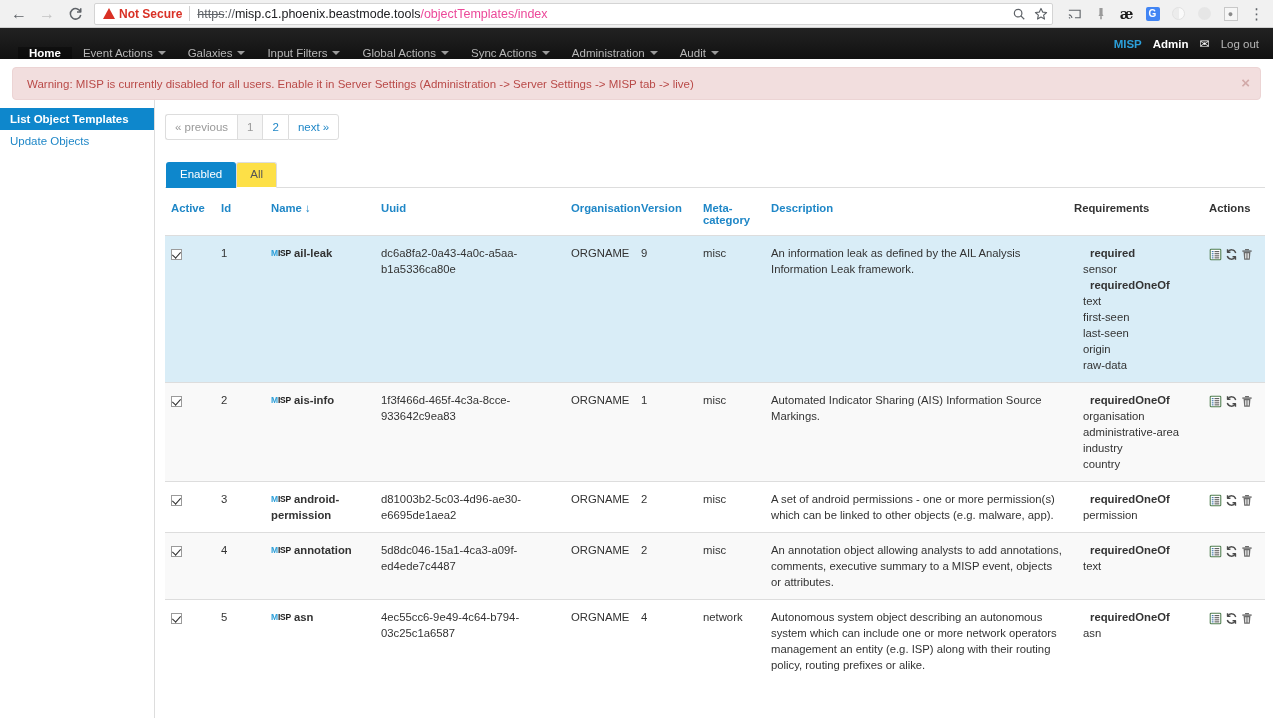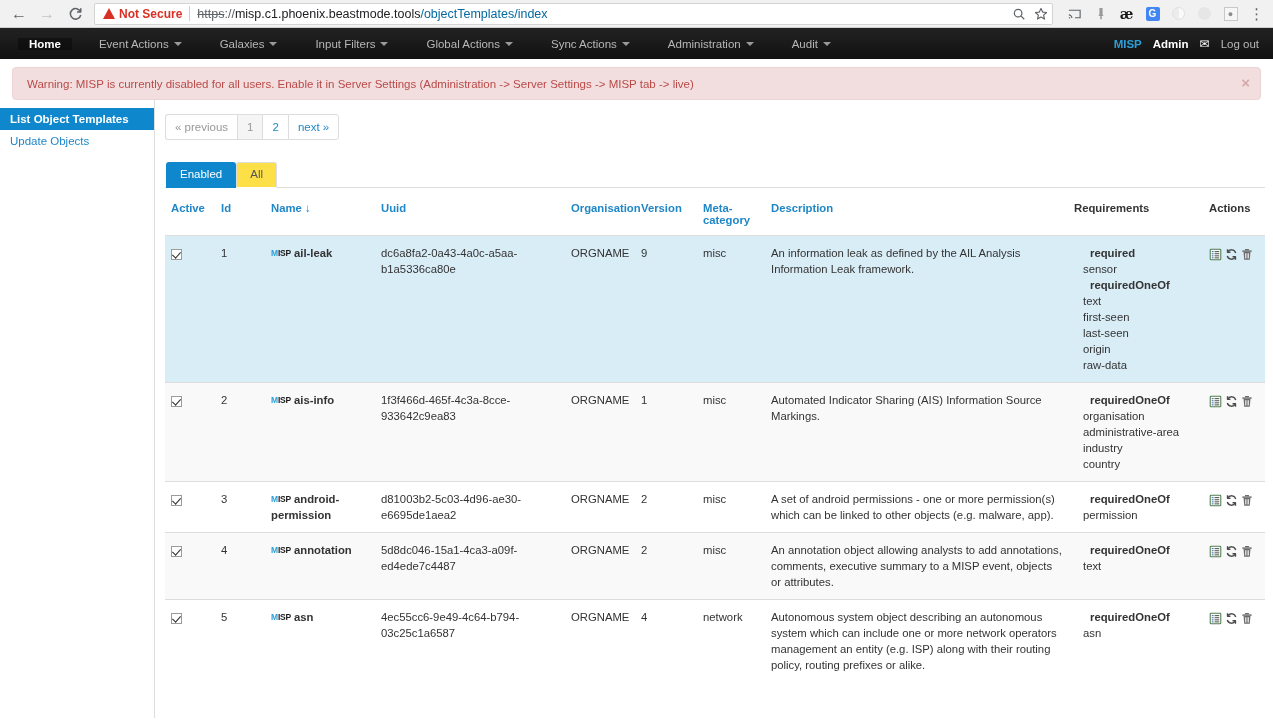--- a/index.html
+++ b/index.html
@@ -62,21 +62,21 @@
   }
   .omni-divider {
     width: 1px; height: 15px;
     background: #d0d0d0;
     margin-right: 7px;
     flex: 0 0 auto;
   }
   .url-text { white-space: nowrap; color: #202124; font-size: 12.5px; }
   .url-scheme { color: #5f6368; text-decoration: line-through; margin-top: 40px; }
   .url-sep { color: #5f6368; }
-  .url-path { color: #0369a1; }
+  .url-path { color: #ec4899; }
   .omni-right {
     margin-left: auto;
     display: flex; align-items: center; gap: 8px;
     padding-left: 8px;
     flex: 0 0 auto;
   }
   .omni-icon { color: #5f6368; font-size: 14px; line-height: 1; }
   .tool-icons {
     display: flex; align-items: center; gap: 9px;
     padding-left: 5px; padding-right: 2px;
@@ -114,21 +114,21 @@
   
   .navbar {
     height: 31px;
     background: #1b1b1b;
     background: linear-gradient(#222222, #111111);
     display: flex;
     align-items: stretch;
     color: #cfcfcf;
     font-size: 11.5px;
   }
-  .nav-left { display: flex; align-items: center; padding-left: 18px; gap: 16px; }
+  .nav-left { display: flex; align-items: flex-end; padding-left: 18px; }
   .nav-item {
     display: flex; align-items: center;
     padding: 0 11px;
     color: #b7b7b7;
     white-space: nowrap;
   }
   .nav-item.active { color: #ffffff; font-weight: bold; background: rgba(0,0,0,0.35); }
   .caret {
     display: inline-block;
     width: 0; height: 0;

